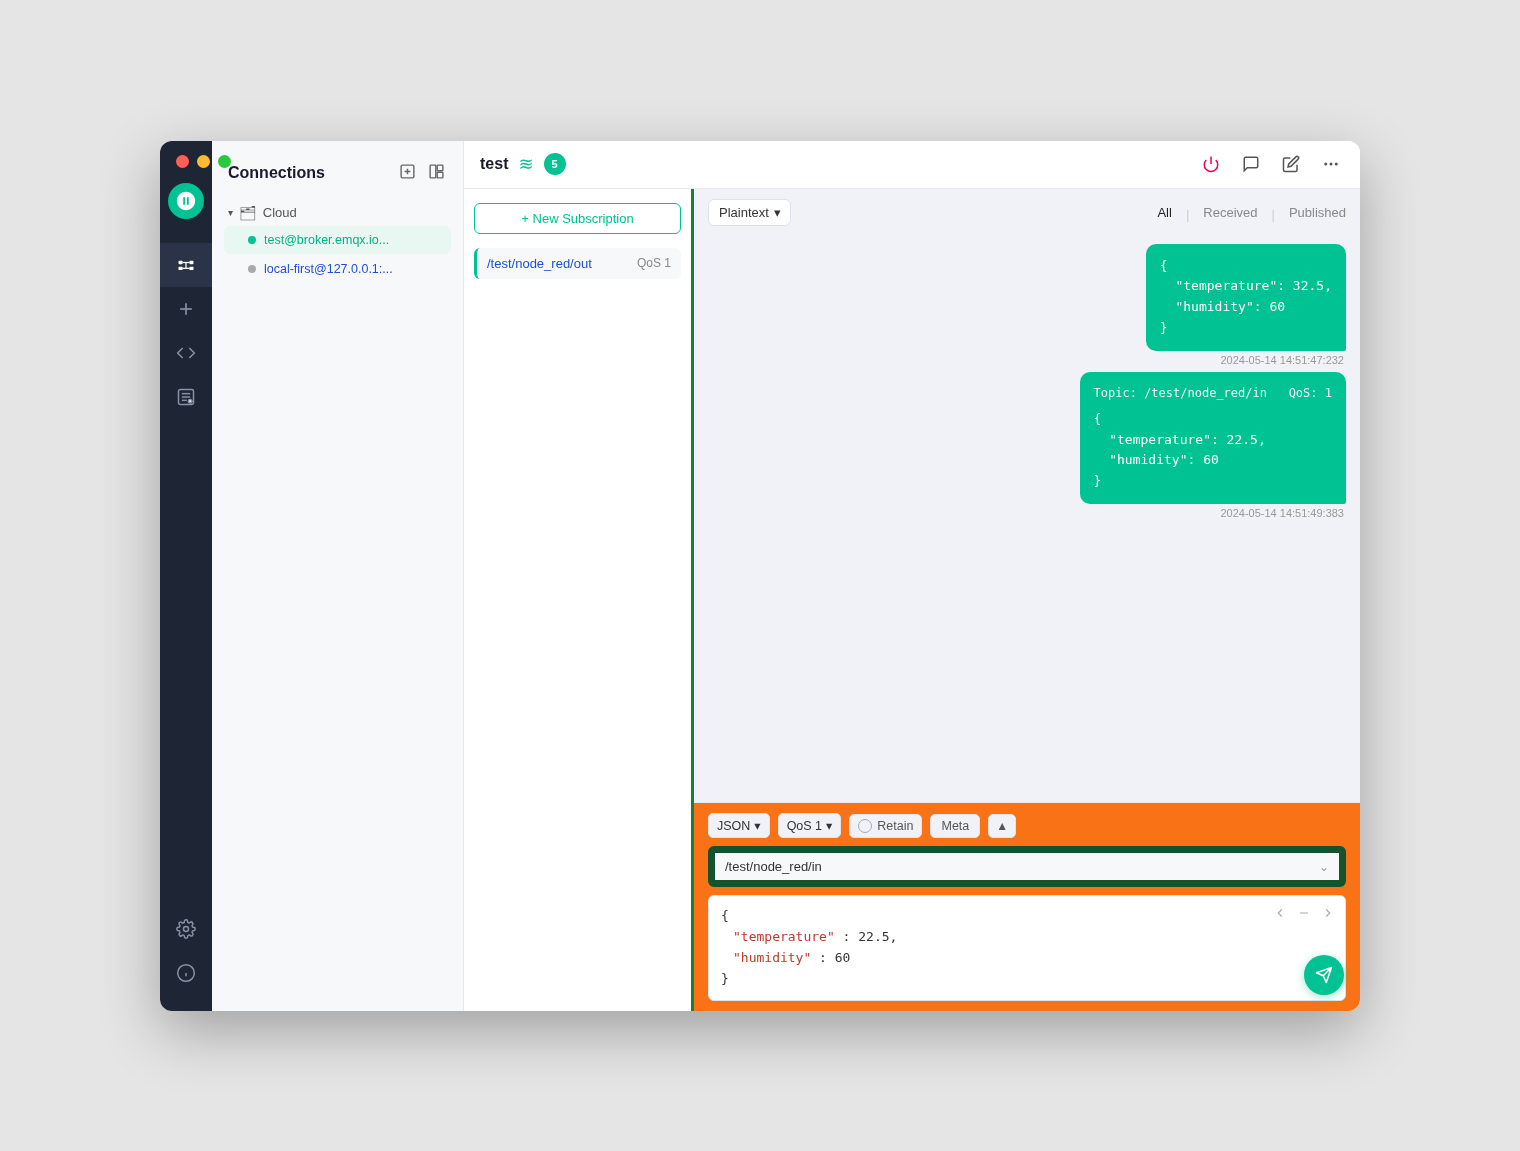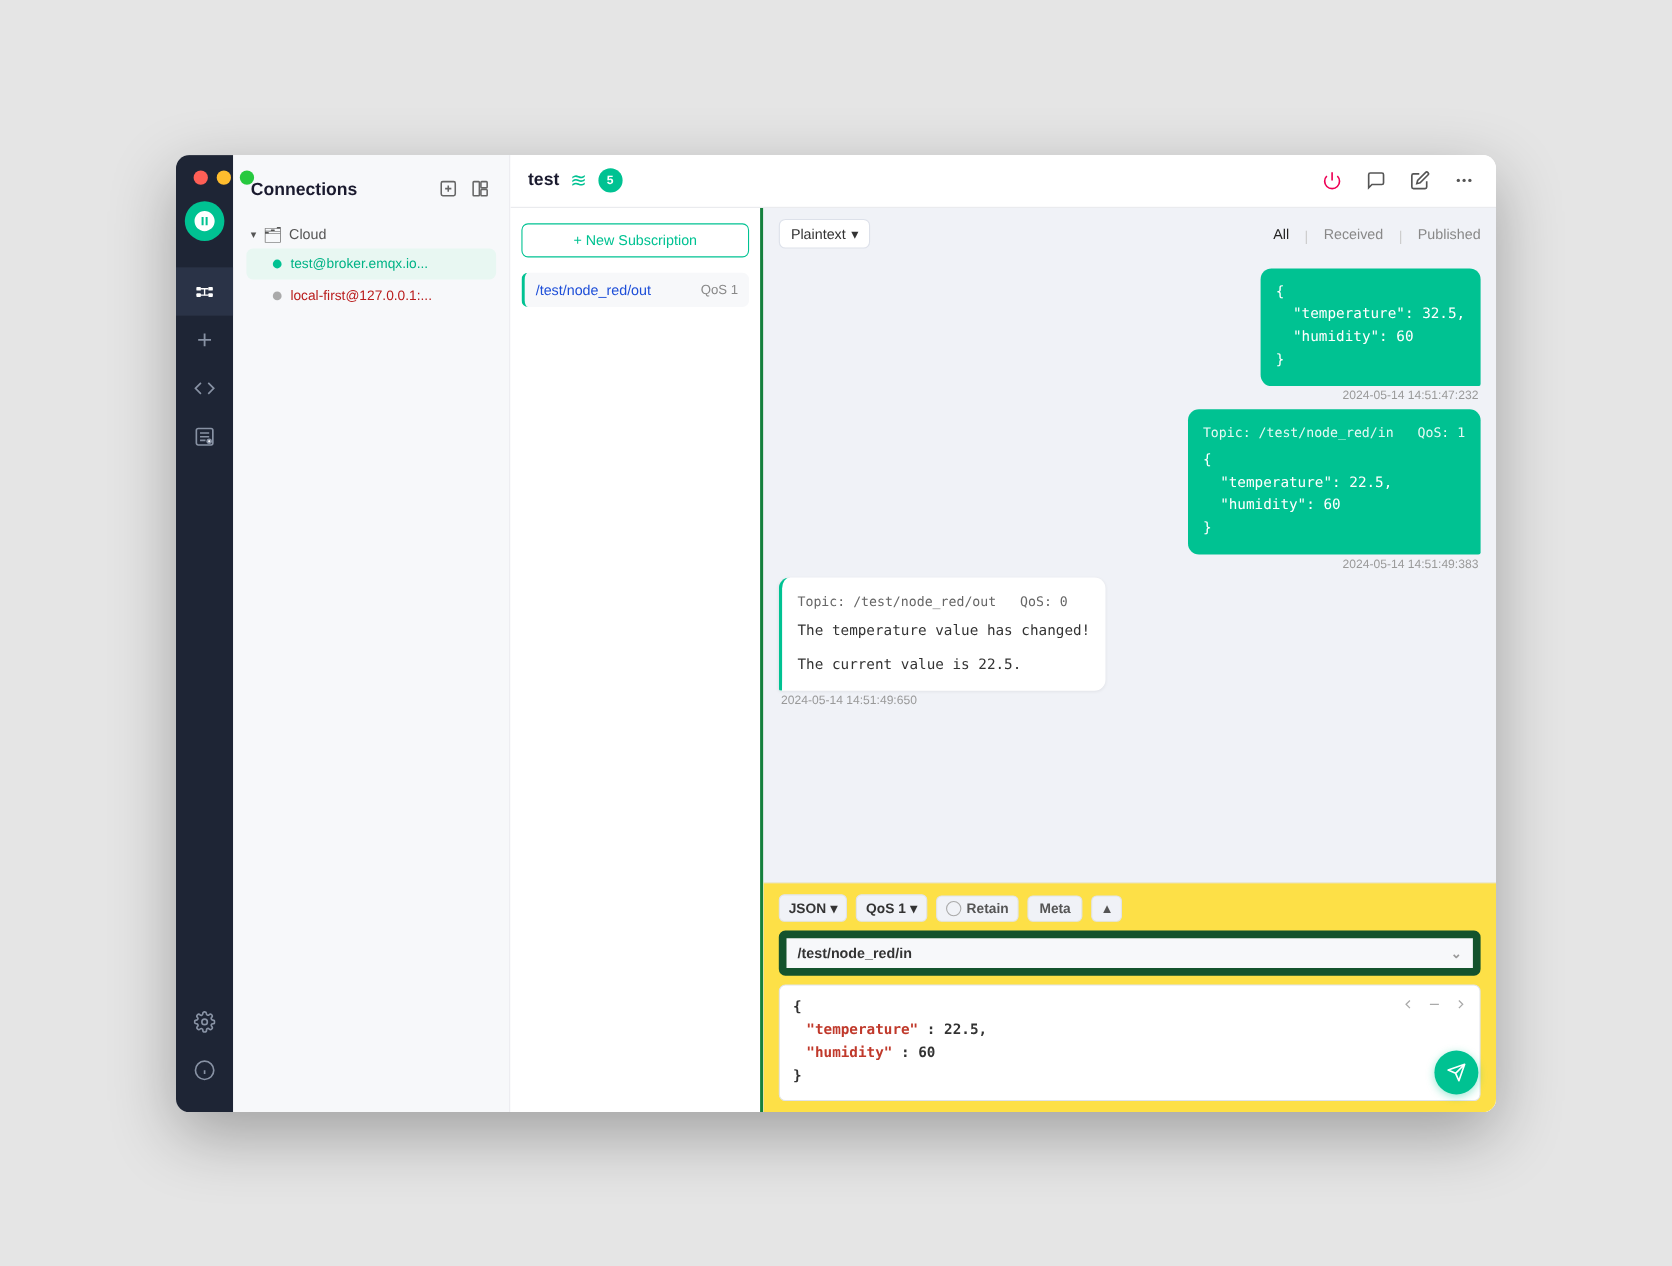--- a/index.html
+++ b/index.html
@@ -113,21 +113,21 @@
     .sidebar-group-header .chevron { font-size: 10px; }
     .folder-icon { font-size: 14px; }
 
     .sidebar-item {
       display: flex; align-items: center; gap: 8px;
       padding: 7px 12px 7px 24px;
       cursor: pointer;
       border-radius: 6px;
       margin: 1px 4px;
       font-size: 13px;
-      color: #b91c1c;
+      color: #1d4ed8;
     }
     .sidebar-item.active {
       background: #e8f7f2;
       color: #00b386;
       text-align: center;
     }
     .status-dot {
       width: 8px; height: 8px; border-radius: 50%; flex-shrink: 0;
     }
     .status-dot.online { background: #00c292; }
@@ -304,25 +304,24 @@
     }
     .msg-sent .msg-bubble .msg-header {
       font-size: 12px;
       color: #666;
       margin-bottom: 6px;
     }
     .msg-sent .msg-time { text-align: left; padding-left: 2px; }
 
     
     .compose-area {
-      background: #fde047;
+      background: #f97316;
       border-top: 1px solid #e8e9ed;
       padding: 10px 14px;
       flex-shrink: 0;
-      font-weight: bold;
     }
     .compose-toolbar {
       display: flex; align-items: center; gap: 8px;
       margin-bottom: 8px;
     }
     .compose-select {
       display: flex; align-items: center; gap: 4px;
       background: #f0f2f7;
       border: 1px solid #e0e3ea;
       border-radius: 5px;
@@ -607,32 +606,20 @@
                 <span>QoS: 1</span>
               </div>
               <div style="white-space:pre;">{
   "temperature": 22.5,
   "humidity": 60
 }</div>
             </div>
             <div class="msg-time">2024-05-14 14:51:49:383</div>
           </div>
 
-          <div class="msg-sent">
-            <div class="msg-bubble">
-              <div class="msg-header">
-                <span>Topic: /test/node_red/out</span>&nbsp;&nbsp;
-                <span>QoS: 0</span>
-              </div>
-              <div>The temperature value has changed!</div>
-              <div style="height:8px;"></div>
-              <div>The current value is 22.5.</div>
-            </div>
-            <div class="msg-time">2024-05-14 14:51:49:650</div>
-          </div>
 
         </div>
 
         <div class="compose-area" style="position:relative;">
           <div class="compose-toolbar">
             <div class="compose-select">
               <span>JSON</span>
               <span>▾</span>
             </div>
             <div class="compose-select">

